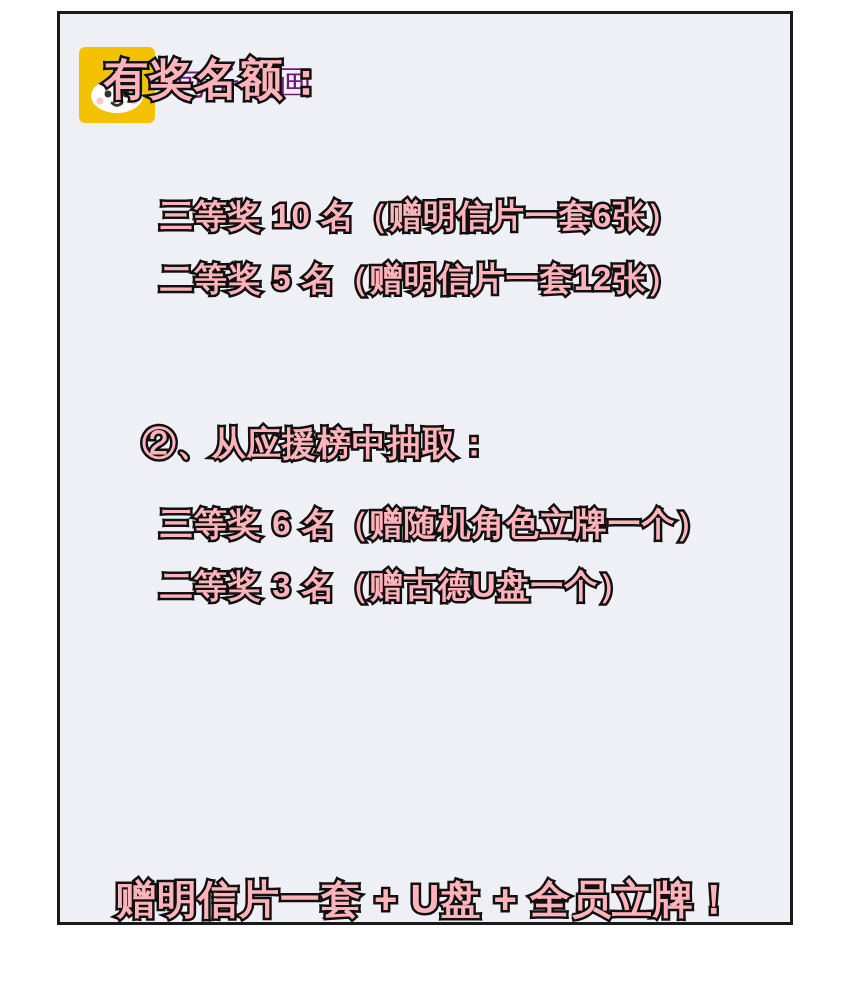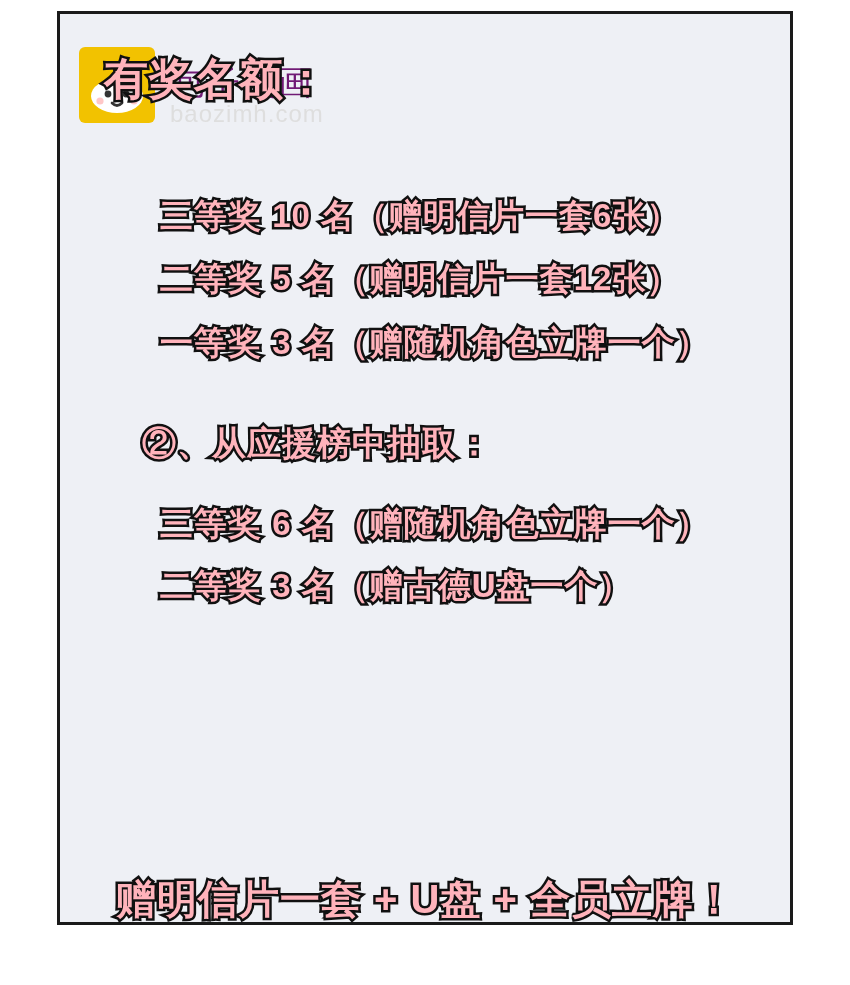--- a/index.html
+++ b/index.html
@@ -101,31 +101,29 @@
       <rect x="1" y="1" width="76" height="76" rx="6" fill="#f2c200"></rect>
       <ellipse cx="39" cy="50" rx="26" ry="17" fill="#ffffff"></ellipse>
       <path d="M20 44 C22 28 56 28 58 44 Z" fill="#ffffff"></path>
       <circle cx="30" cy="48" r="3.4" fill="#333333"></circle>
       <circle cx="48" cy="48" r="3.4" fill="#333333"></circle>
       <path d="M34 57 Q39 62 44 57" stroke="#333333" stroke-width="2.6" fill="none" stroke-linecap="round"></path>
       <circle cx="22" cy="55" r="3.6" fill="#ffc7c7"></circle>
       <circle cx="56" cy="55" r="3.6" fill="#ffc7c7"></circle>
     </svg>
     <div id="wm-text-cn">包子漫画</div>
-    <div id="wm-text-en">baozimh.com</div>
   </div>
 
   <div id="content">
 
     <div class="ln title" style="left:44px; top:36px;">有奖名额：</div>
 
 
     <div class="ln prize" style="left:100px; top:180px;">三等奖 10 名（赠明信片一套6张）</div>
     <div class="ln prize" style="left:100px; top:243px;">二等奖 5 名（赠明信片一套12张）</div>
-    <div class="ln prize" style="left:100px; top:307px;">一等奖 3 名（赠随机角色立牌一个）</div>
 
     <div class="ln heading" style="left:46px; top:407px;padding-left:36px;">②、从应援榜中抽取：</div>
 
     <div class="ln prize" style="left:100px; top:488px;">三等奖 6 名（赠随机角色立牌一个）</div>
     <div class="ln prize" style="left:100px; top:550px;">二等奖 3 名（赠古德U盘一个）</div>
 
     <div class="ln footline" style="left:28px; top:858px;padding-left:28px;">赠明信片一套 + U盘 + 全员立牌！</div>
 
   </div>
 </div>

